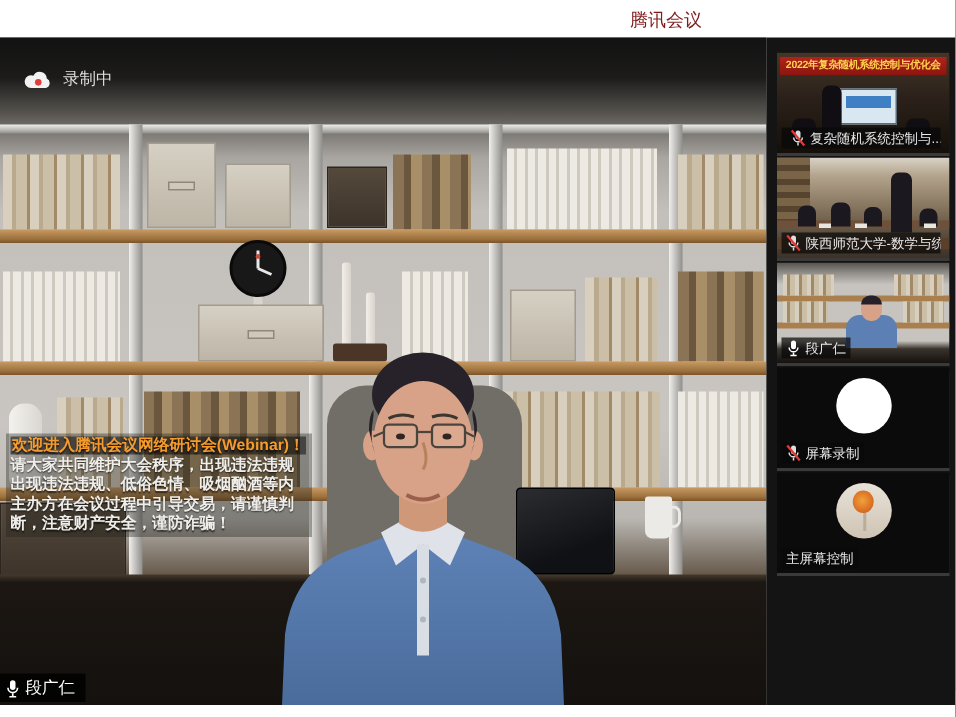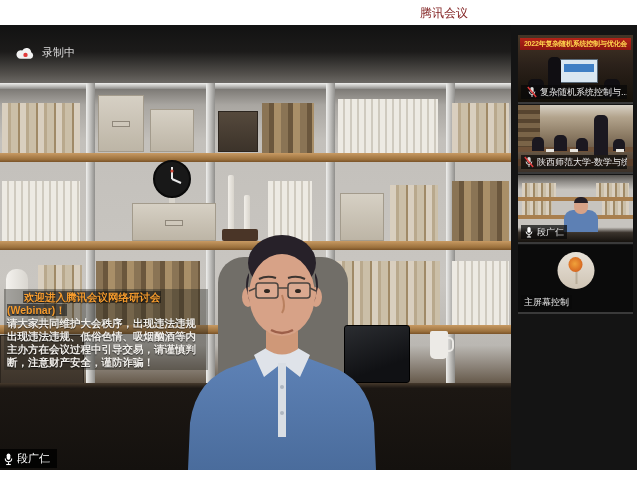--- a/index.html
+++ b/index.html
@@ -46,21 +46,21 @@
   .chair { position:absolute; left:218px; top:232px; width:130px; height:140px;
     background:#716e68; border-radius:26px 26px 8px 8px; }
   .person-svg { position:absolute; inset:0; }
 
   
   .rec-badge { position:absolute; left:16px; top:20px; display:flex; align-items:center; gap:7px;
     color:#dddddd; font-size:11px; }
   .notice { position:absolute; left:4px; top:264px; width:204px; padding:2px 3px;
     background:rgba(35,33,30,0.38); font-size:10.5px; font-weight:bold; line-height:12.9px;
     text-shadow:0 1px 1px rgba(0,0,0,0.65); }
-  .notice .n-title { color:#f59b2d; background:rgba(15,15,15,0.55); display:inline; padding:0 1px;margin-left:16px; }
+  .notice .n-title { color:#f59b2d; background:rgba(15,15,15,0.55); display:inline; padding:0 1px; }
   .notice .n-line { color:#f0eeea; }
   .name-badge { position:absolute; left:0; bottom:2px; display:flex; align-items:center; gap:3px;
     background:rgba(0,0,0,0.82); color:#ffffff; font-size:11px; padding:2px 7px 2px 3px; }
 
   
   .tile { position:relative; width:115px; height:67px; margin-bottom:3px; overflow:hidden;
     background:#0b0b0b; box-shadow:0 2px 0 rgba(130,130,130,0.35); }
   .plabel { position:absolute; left:3px; bottom:3px; display:flex; align-items:center; gap:3px;
     background:rgba(8,8,8,0.72); color:#e9e9e9; font-size:9px; line-height:12px;
     padding:1px 3px; max-width:106px; white-space:nowrap; overflow:hidden; }
@@ -310,20 +310,34 @@
               <rect x="4" y="1" width="4" height="7" rx="2" fill="#fff"></rect>
               <path d="M2.5 6.5 a3.5 3.5 0 0 0 7 0" stroke="#fff" stroke-width="1.2" fill="none"></path>
               <line x1="6" y1="10.5" x2="6" y2="13" stroke="#fff" stroke-width="1.2"></line>
               <line x1="3.5" y1="13" x2="8.5" y2="13" stroke="#fff" stroke-width="1.2"></line>
             </svg>
           </span>
           <span>段广仁</span>
         </div>
       </div>
 
+      <div class="tile">
+        <div class="av-circle"></div>
+        <div class="plabel">
+          <span class="micw">
+            <svg width="10" height="12" viewBox="0 0 12 14">
+              <rect x="4" y="1" width="4" height="7" rx="2" fill="#ddd"></rect>
+              <path d="M2.5 6.5 a3.5 3.5 0 0 0 7 0" stroke="#ddd" stroke-width="1.2" fill="none"></path>
+              <line x1="6" y1="10.5" x2="6" y2="13" stroke="#ddd" stroke-width="1.2"></line>
+              <line x1="1" y1="1" x2="11" y2="13" stroke="#e03b3b" stroke-width="1.8"></line>
+            </svg>
+          </span>
+          <span>屏幕录制</span>
+        </div>
+      </div>
 
 
       <div class="tile">
         <div class="av-circle av-flower"></div>
         <div class="plabel">
           <span>主屏幕控制</span>
         </div>
       </div>
 
     </div>

